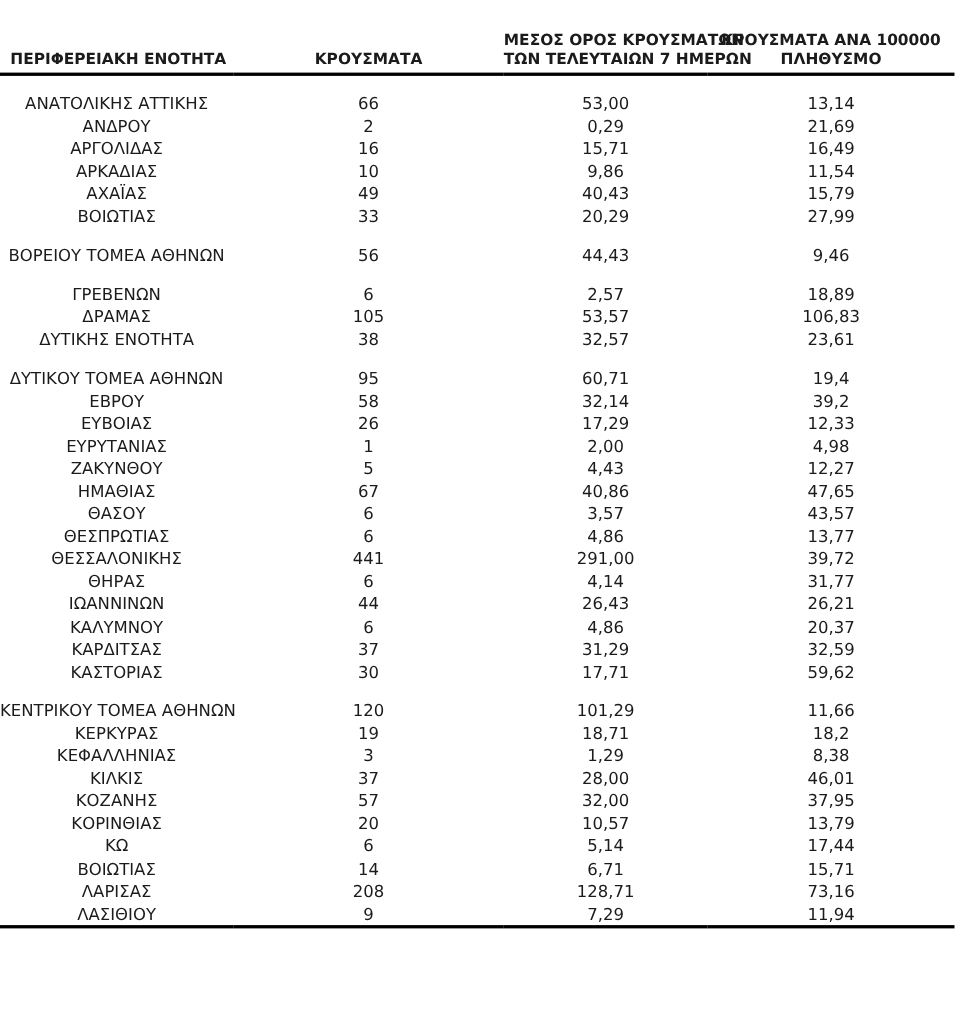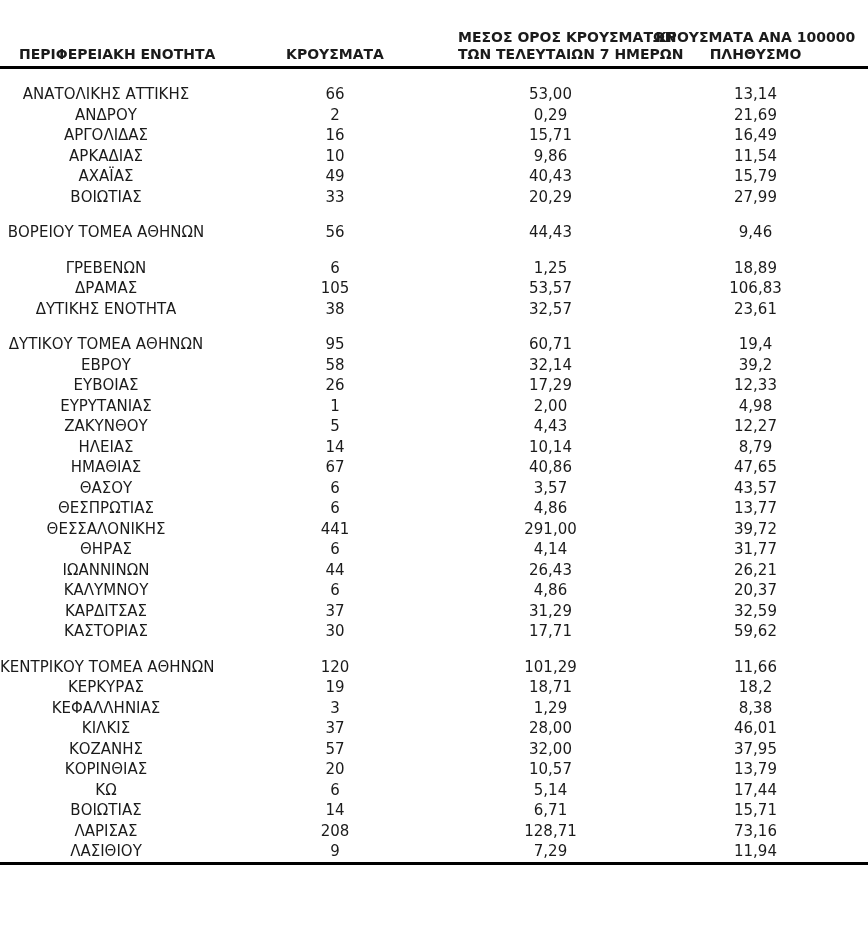--- a/index.html
+++ b/index.html
@@ -33,22 +33,22 @@
     font-size: 14px;
     font-weight: bold;
     line-height: 17px;
     text-align: center;
     padding: 0 0 3px 0;
     border-bottom: 3px solid #000000;
     white-space: nowrap;
     overflow: visible;
   }
   thead th.th-region {
-    text-align: left;
-    padding-left: 19px;
+    text-align: center;
+    padding-left: 3px;
   }
   .hline { display: block; }
 
   tbody td {
     height: 20.5px;
     padding: 0;
     font-size: 15px;
     line-height: 20.5px;
     text-align: center;
     white-space: nowrap;
@@ -136,21 +136,21 @@
     <td>56</td>
     <td>44,43</td>
     <td>9,46</td>
   </tr>
         <tr class="spacer">
     <td colspan="4"></td>
   </tr>
         <tr>
     <td>ΓΡΕΒΕΝΩΝ</td>
     <td>6</td>
-    <td>1,25</td>
+    <td>2,57</td>
     <td>18,89</td>
   </tr>
         <tr>
     <td>ΔΡΑΜΑΣ</td>
     <td>105</td>
     <td>53,57</td>
     <td>106,83</td>
   </tr>
         <tr>
     <td>ΔΥΤΙΚΗΣ ΕΝΟΤΗΤΑ</td>
@@ -183,26 +183,20 @@
     <td>ΕΥΡΥΤΑΝΙΑΣ</td>
     <td>1</td>
     <td>2,00</td>
     <td>4,98</td>
   </tr>
         <tr>
     <td>ΖΑΚΥΝΘΟΥ</td>
     <td>5</td>
     <td>4,43</td>
     <td>12,27</td>
-  </tr>
-        <tr>
-    <td>ΗΛΕΙΑΣ</td>
-    <td>14</td>
-    <td>10,14</td>
-    <td>8,79</td>
   </tr>
         <tr>
     <td>ΗΜΑΘΙΑΣ</td>
     <td>67</td>
     <td>40,86</td>
     <td>47,65</td>
   </tr>
         <tr>
     <td>ΘΑΣΟΥ</td>
     <td>6</td>

